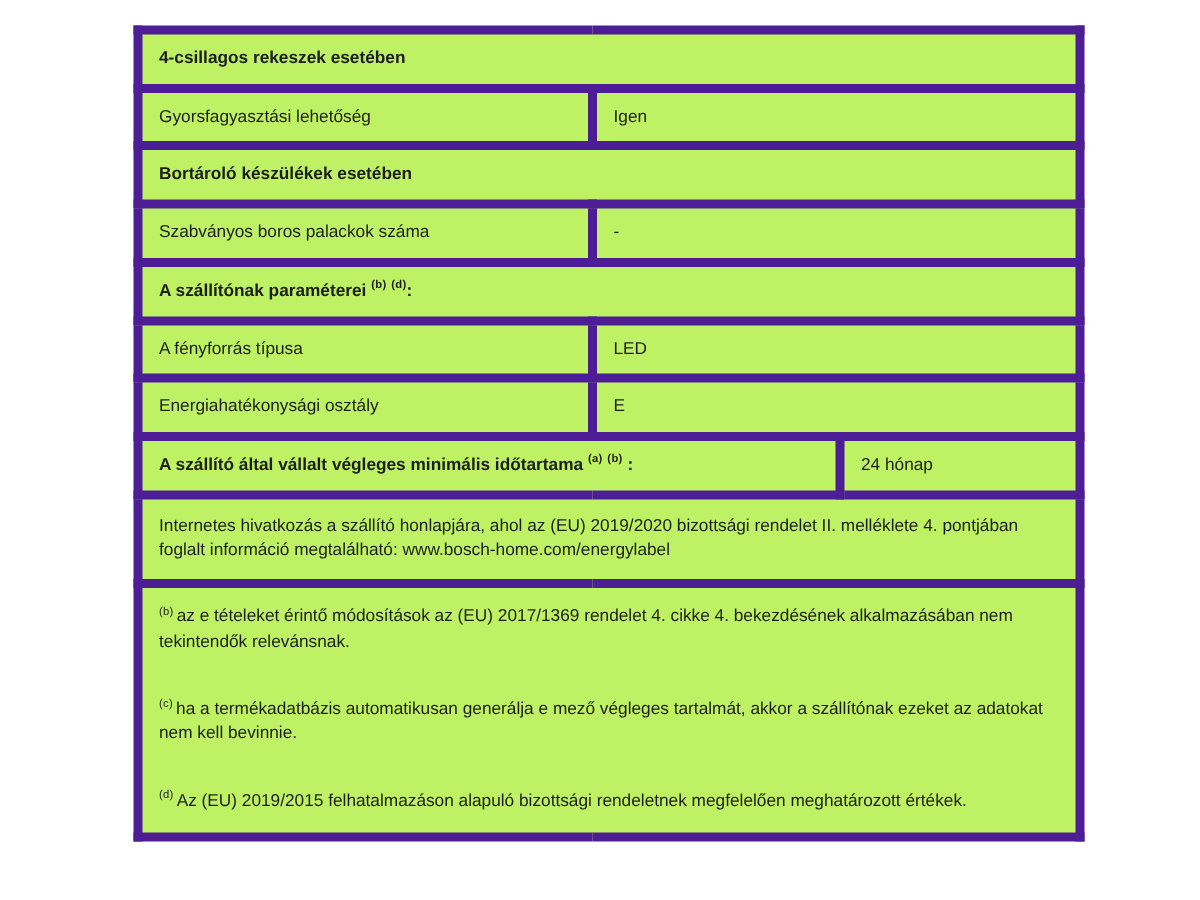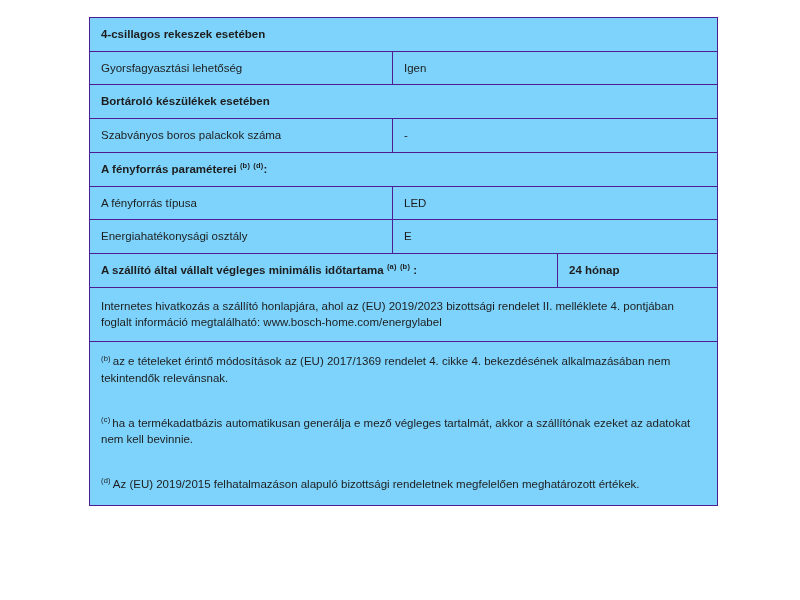--- a/index.html
+++ b/index.html
@@ -28,24 +28,24 @@
     position: absolute;
     left: 89px;
     top: 17px;
     width: 628px;
     border-collapse: collapse;
     table-layout: fixed;
     border: 1px solid #2b2b2b;
   }
 
   #datasheet td {
-    border: 1px solid #4c1d95;
+    border: 6px solid #4c1d95;
     padding: 0;
     vertical-align: middle;
-    background: #7dd3fc;
+    background: #bef264;
   }
 
   .cell-pad {
     padding: 9px 10px 9px 11px;
     font-size: 11.5px;
     line-height: 1.28;
     color: #1d1d1d;
   }
 
   
@@ -144,21 +144,21 @@
         <td class="label-cell">
           <div class="cell-pad">Szabványos boros palackok száma</div>
         </td>
         <td class="value-cell" colspan="2">
           <div class="cell-pad">-</div>
         </td>
       </tr>
 
       <tr class="std-row section-header">
         <td colspan="3">
-          <div class="cell-pad"><span>A fényforrás paraméterei</span><span>&nbsp;</span><sup class="fn">(b)</sup><span>&nbsp;</span><sup class="fn">(d)</sup><span>:</span></div>
+          <div class="cell-pad"><span>A szállítónak paraméterei</span><span>&nbsp;</span><sup class="fn">(b)</sup><span>&nbsp;</span><sup class="fn">(d)</sup><span>:</span></div>
         </td>
       </tr>
 
       <tr class="std-row">
         <td class="label-cell">
           <div class="cell-pad">A fényforrás típusa</div>
         </td>
         <td class="value-cell" colspan="2">
           <div class="cell-pad">LED</div>
         </td>
@@ -171,28 +171,28 @@
         <td class="value-cell" colspan="2">
           <div class="cell-pad">E</div>
         </td>
       </tr>
 
       <tr class="std-row section-header">
         <td colspan="2">
           <div class="cell-pad"><span>A szállító által vállalt végleges minimális időtartama</span><span>&nbsp;</span><sup class="fn">(a)</sup><span>&nbsp;</span><sup class="fn">(b)</sup><span> :</span></div>
         </td>
         <td class="value-cell">
-          <div class="cell-pad" style="font-weight:bold;">24 hónap</div>
+          <div class="cell-pad" style="font-weight:normal;">24 hónap</div>
         </td>
       </tr>
 
 
       <tr class="info-block">
         <td colspan="3">
-          <div class="cell-pad">Internetes hivatkozás a szállító honlapjára, ahol az (EU) 2019/2023 bizottsági rendelet II. melléklete 4. pontjában foglalt információ megtalálható: www.bosch-home.com/energylabel</div>
+          <div class="cell-pad">Internetes hivatkozás a szállító honlapjára, ahol az (EU) 2019/2020 bizottsági rendelet II. melléklete 4. pontjában foglalt információ megtalálható: www.bosch-home.com/energylabel</div>
         </td>
       </tr>
 
 
       <tr class="footnote-block">
         <td colspan="3">
           <div class="cell-pad">
             <div class="fn-para"><sup class="fn">(b)</sup><span class="fn-text">az e tételeket érintő módosítások az (EU) 2017/1369 rendelet 4. cikke 4. bekezdésének alkalmazásában nem tekintendők relevánsnak.</span></div>
             <div class="fn-para"><sup class="fn">(c)</sup><span class="fn-text">ha a termékadatbázis automatikusan generálja e mező végleges tartalmát, akkor a szállítónak ezeket az adatokat nem kell bevinnie.</span></div>
             <div class="fn-para"><sup class="fn">(d)</sup><span class="fn-text">Az (EU) 2019/2015 felhatalmazáson alapuló bizottsági rendeletnek megfelelően meghatározott értékek.</span></div>

